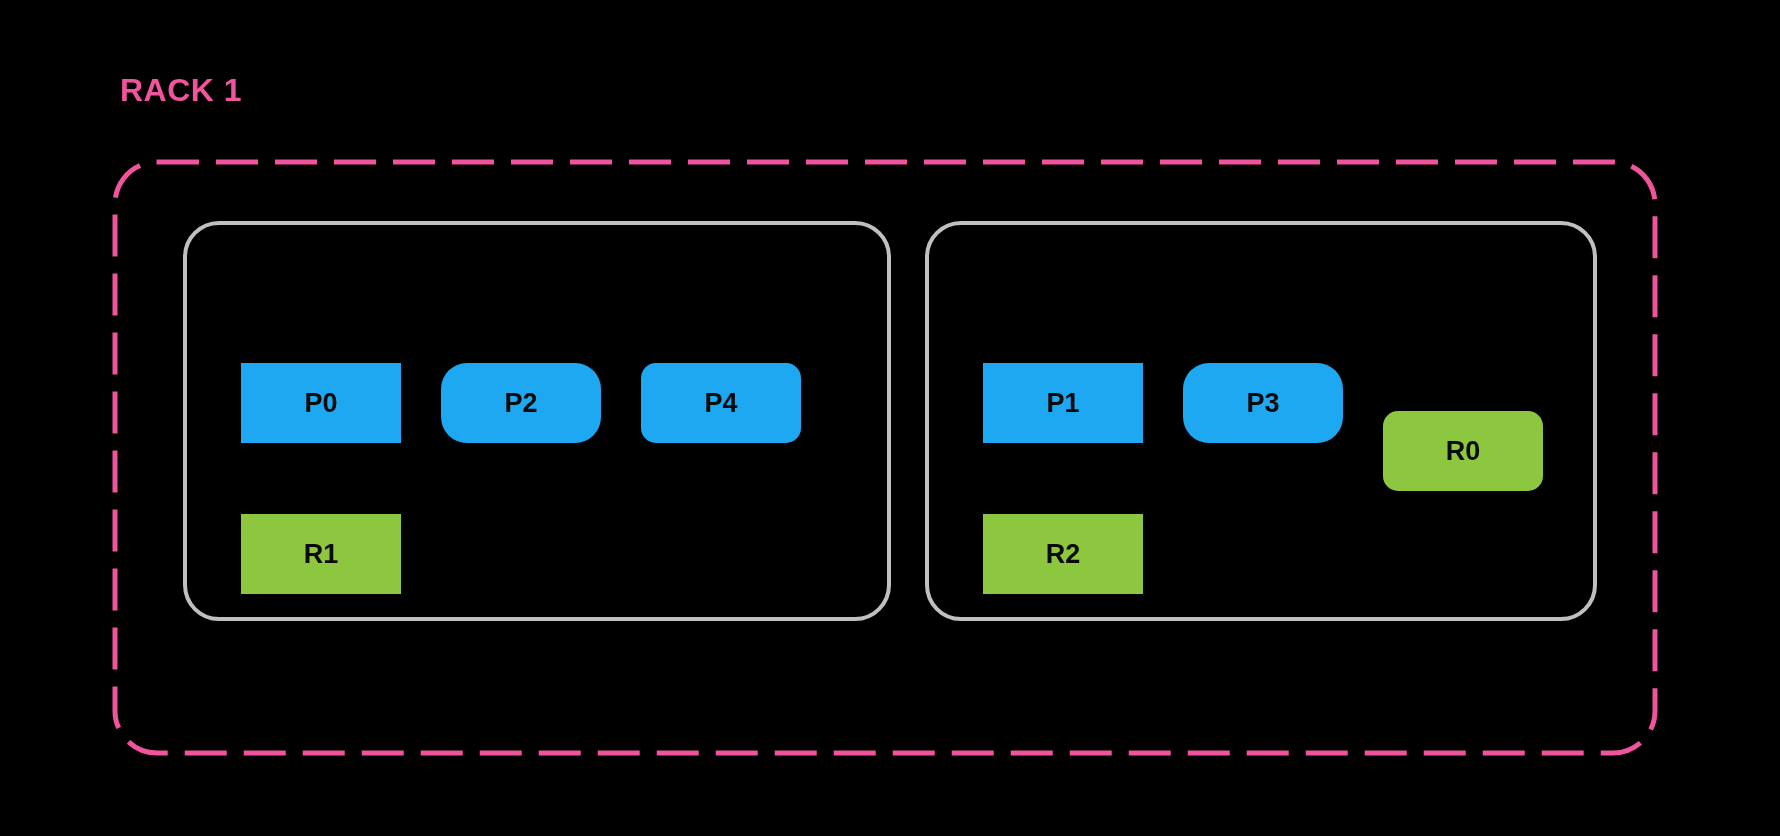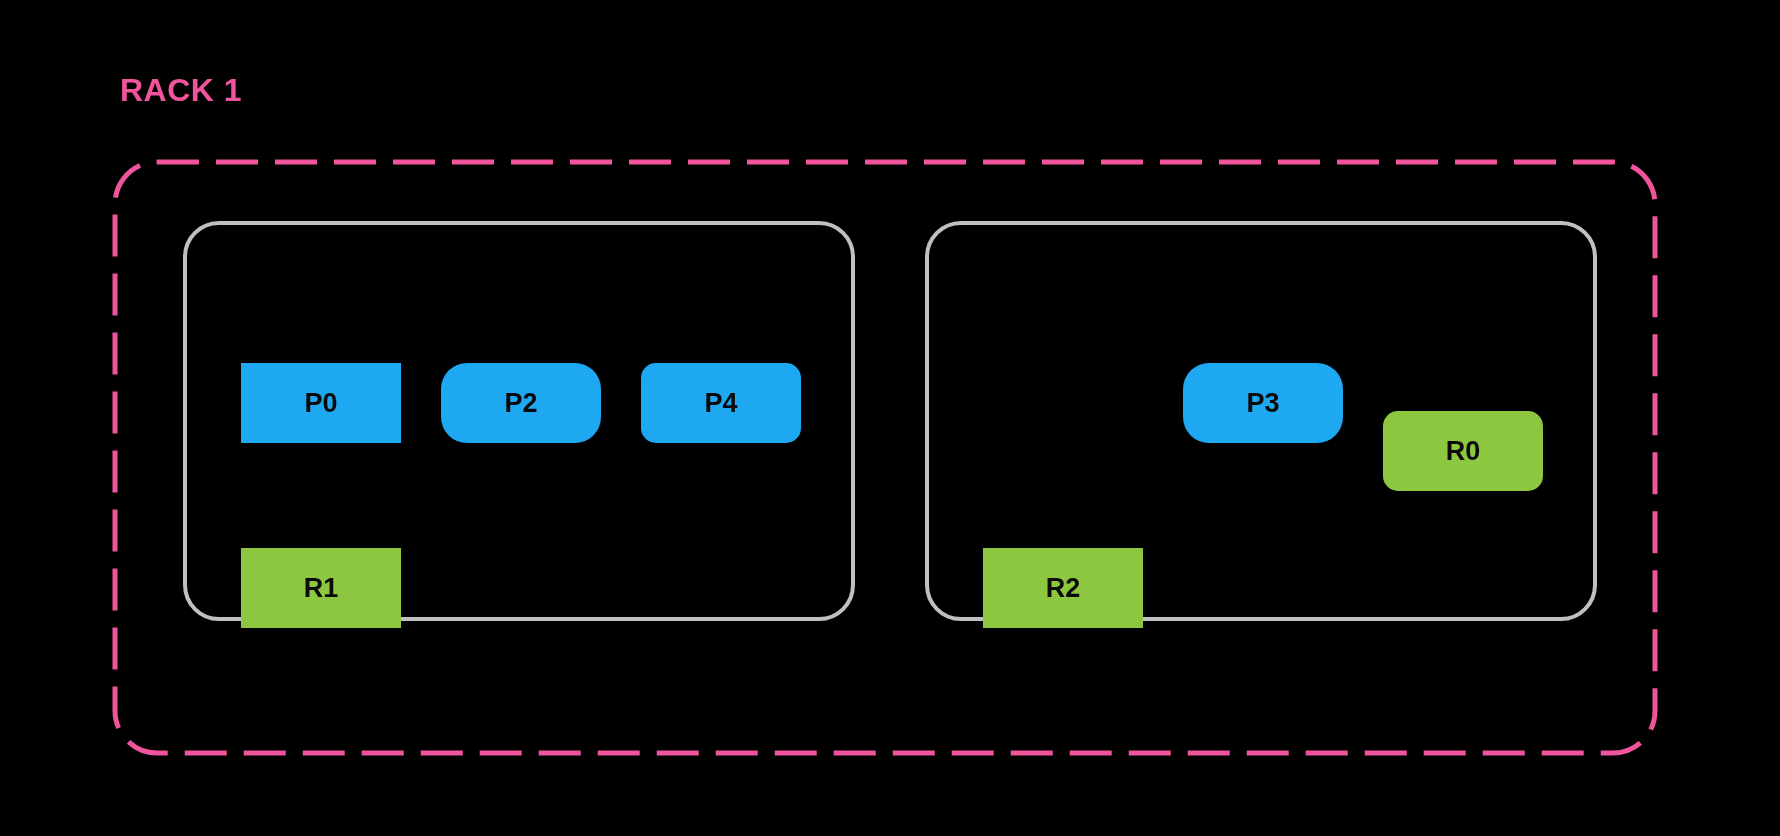--- a/index.html
+++ b/index.html
@@ -40,42 +40,42 @@
   }
   .board {
     position: absolute;
     top: 221px;
     width: 664px;
     height: 392px;
     border: 4px solid var(--gray, #c0c0c0);
     border-radius: 36px;
     background: transparent;
   }
-  .board--left  { left: 183px; }
+  .board--left  { left: 183px; padding-left: 36px; }
   .board--right { left: 925px; }
   .chip {
     position: absolute;
     width: 160px;
     height: 80px;
     display: flex;
     align-items: center;
     justify-content: center;
   }
   .chip--primary { background: var(--blue, #1fa8f2); }
   .chip--replica { background: var(--green, #8dc63f); margin-top: 48px; }
   .chip__label {
     font-size: 27px;
     font-weight: 700;
     color: var(--chip_text, #0a0a0a);
   }
   
   .r1c1 { top: 138px; left: 54px; }
   .r1c2 { top: 138px; left: 254px; border-radius: 26px; }
   .r1c3 { top: 138px; left: 454px; border-radius: 15px; }
-  .r2c1 { top: 275px; left: 54px; }
+  .r2c1 { top: 241px; left: 54px; }
   .r2c2 { top: 258px; left: 254px; }
 </style>
 </head>
 <body>
 
 <div class="canvas">
 
   <div class="rack-label">RACK 1</div>
 
   <svg class="rack-border" viewBox="0 0 1546 597" aria-hidden="true">
@@ -91,20 +91,23 @@
     </div>
     <div class="chip r1c3 chip--primary">
       <span class="chip__label">P4</span>
     </div>
     <div class="chip r2c1 chip--replica">
       <span class="chip__label">R1</span>
     </div>
   </div>
 
   <div class="board board--right">
+    <div class="chip r1c1 chip--primary">
+      <span class="chip__label">P1</span>
+    </div>
     <div class="chip r1c2 chip--primary">
       <span class="chip__label">P3</span>
     </div>
     <div class="chip r1c3 chip--replica">
       <span class="chip__label">R0</span>
     </div>
     <div class="chip r2c1 chip--replica">
       <span class="chip__label">R2</span>
     </div>
   </div>

